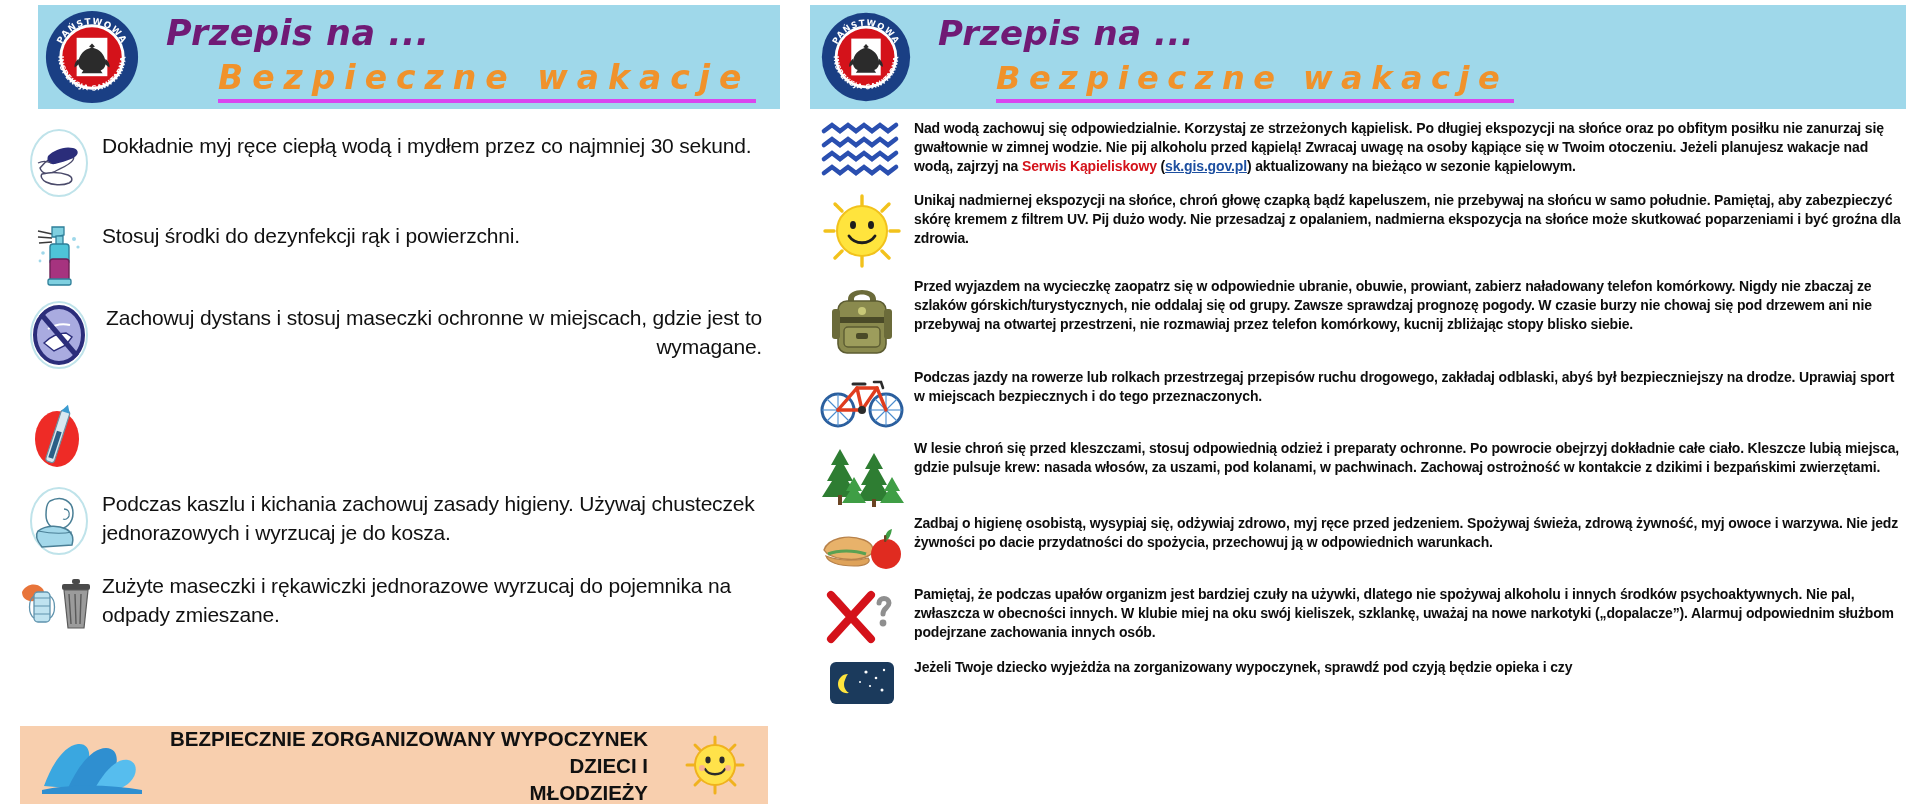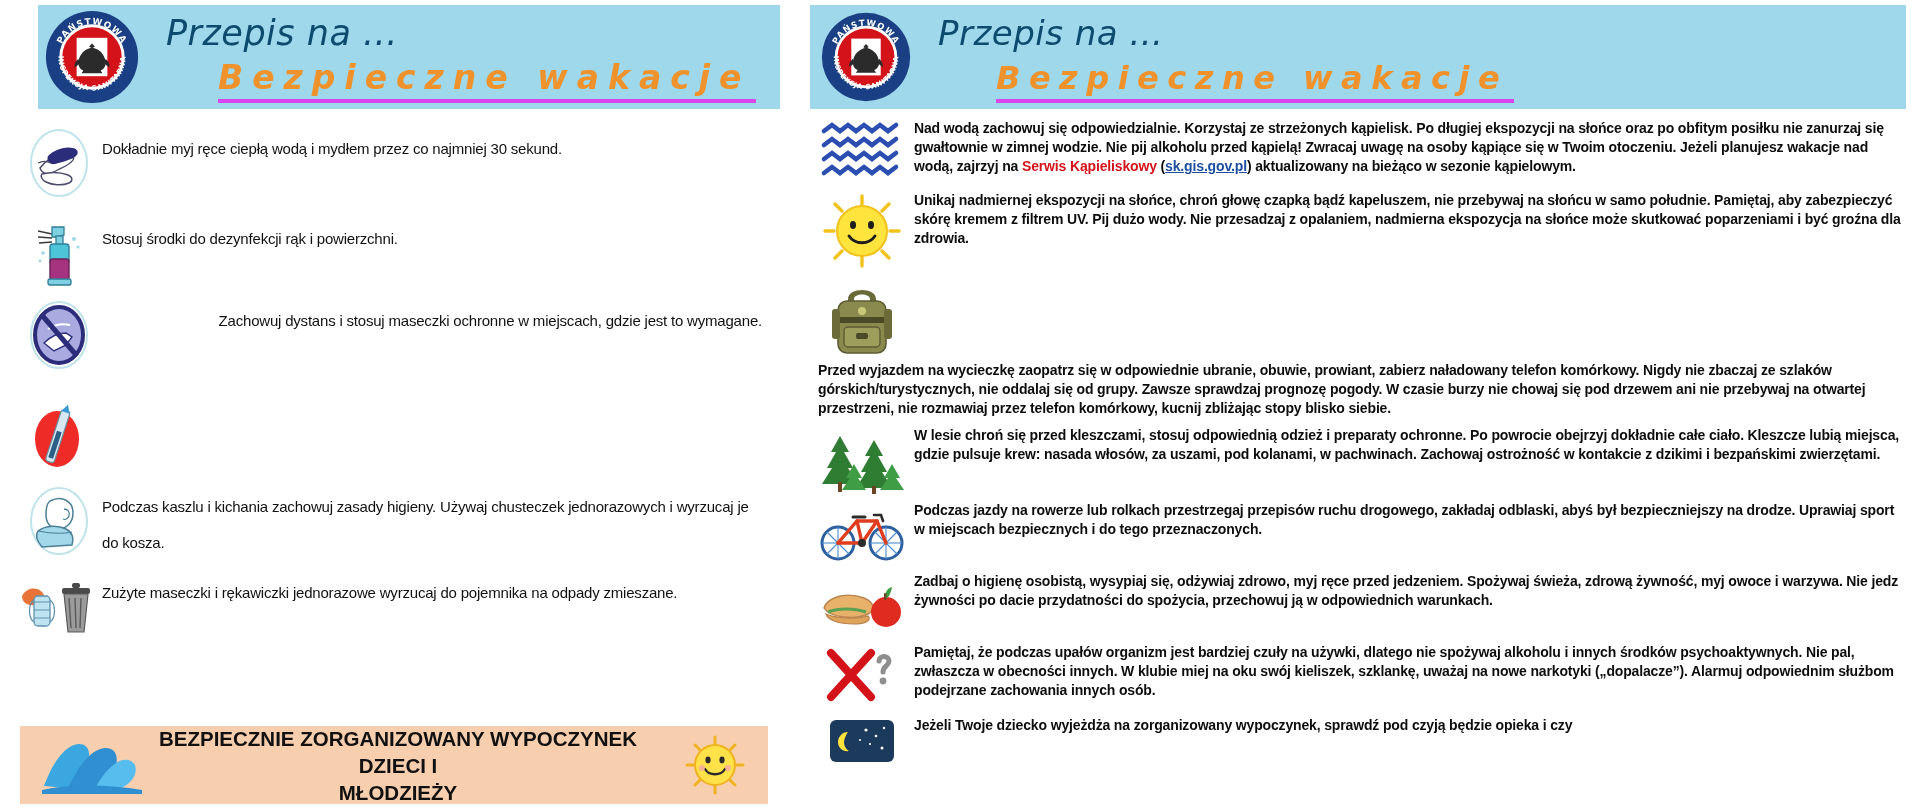--- a/index.html
+++ b/index.html
@@ -56,23 +56,23 @@
 
   .header-text {
     flex: 1 1 auto;
     padding-left: 26px;
     position: relative;
     height: 100%;
   }
   .title-main {
     font-family: "DejaVu Sans", sans-serif;
     font-size: 35px;
-    font-weight: 400;
+    font-weight: 700;
     font-style: italic;
-    color: #0c4a6e;
+    color: #701a75;
     letter-spacing: 0.5px;
     position: absolute;
     top: 8px; left: 26px;
     white-space: nowrap;
   }
   .panel-right .title-main { font-size: 34px; top: 8px; left: 26px;}
   .title-sub {
     font-family: "DejaVu Sans", sans-serif;
     font-size: 33px;
     font-weight: 700;
@@ -102,22 +102,22 @@
     flex: 0 0 auto;
     width: 78px;
     height: 72px;
     display: flex;
     align-items: center;
     justify-content: center;
   }
   .lrow .lt {
     flex: 1 1 auto;
     font-family: "Liberation Sans", sans-serif;
-    font-size: 15px;
-    line-height: 36px;
+    font-size: 21px;
+    line-height: 29px;
     color: #111111;
     padding-top: 4px;
     padding-left: 4px;
     letter-spacing: -0.2px;
   }
   .lrow.r1 { margin-bottom: 18px; margin-top: 10px;}
   .lrow.r2 { margin-bottom: 10px;}
   .lrow.r3 { margin-bottom: 30px; text-align: right;}
   .lrow.r4 { margin-bottom: 12px;}
   .lrow.r5 { margin-bottom: 10px; justify-content: space-between;}
@@ -129,21 +129,21 @@
     left: 20px; right: 20px;
     bottom: 6px;
     height: 78px;
     background: #f8cfae;
     display: flex;
     align-items: center;
   }
   .banner .wave-icon { flex: 0 0 auto; width: 110px; height: 62px; margin-left: 18px; }
   .banner .banner-text {
     flex: 1 1 auto;
-    text-align: center;
+    text-align: right;
     font-size: 20.5px;
     font-weight: 700;
     color: #111;
     line-height: 27px;
     padding-right: 120px;
     letter-spacing: 0px;
   }
   .banner .sun-icon { position: absolute; right: 22px; top: 9px; width: 62px; height: 60px;}
 
   
@@ -174,21 +174,21 @@
     padding-left: 4px;
     letter-spacing: -0.15px;
   }
   .lnk-red { color: #d4121a; font-weight: 700; }
   .lnk-blue { color: #1d4fa0; text-decoration: underline; font-weight: 700;}
   .rrow.clip { overflow: hidden; }
 
   
   .rrow.q1 { margin-bottom: 10px; }
   .rrow.q2 { margin-bottom: 8px; }
-  .rrow.q3 { margin-bottom: 7px; flex-direction: column; }
+  .rrow.q3 { margin-bottom: 7px; }
   .rrow.q4 { margin-bottom: 7px; }
   .rrow.q5 { margin-bottom: 9px; }
   .rrow.q6 { margin-bottom: 9px; }
   .rrow.q7 { margin-bottom: 7px; }
   .rrow.q8 { margin-bottom: 0px; }
 
   svg { display: block; }
 </style>
 </head>
 <body>
@@ -439,38 +439,20 @@
             <rect x="18" y="48" width="36" height="20" rx="4" fill="#9d9d5c" stroke="#5c5c32" stroke-width="1.4"></rect>
             <rect x="30" y="54" width="12" height="6" rx="2" fill="#4a4a28"></rect>
             <rect x="6" y="30" width="8" height="30" rx="3" fill="#6b6b3a"></rect>
             <rect x="58" y="30" width="8" height="30" rx="3" fill="#6b6b3a"></rect>
             <circle cx="36" cy="32" r="4" fill="#c8c878"></circle>
           </svg>
         </div>
         <div class="rt">Przed wyjazdem na wycieczkę zaopatrz się w odpowiednie ubranie, obuwie, prowiant, zabierz naładowany telefon komórkowy. Nigdy nie zbaczaj ze szlaków górskich/turystycznych, nie oddalaj się od grupy. Zawsze sprawdzaj prognozę pogody. W czasie burzy nie chowaj się pod drzewem ani nie przebywaj na otwartej przestrzeni, nie rozmawiaj przez telefon komórkowy, kucnij zbliżając stopy blisko siebie.</div>
       </div>
 
-      <div class="rrow q4">
-        <div class="ricon">
-          <svg width="88" height="66" viewBox="0 0 88 66">
-            <g fill="#2e7d32">
-              <path d="M14 56 L4 56 L14 40 L9 40 L18 24 L13 24 L22 8 L31 24 L26 24 L35 40 L30 40 L40 56 L30 56 z"></path>
-              <path d="M48 60 L38 60 L48 44 L43 44 L52 28 L47 28 L56 12 L65 28 L60 28 L69 44 L64 44 L74 60 L64 60 z"></path>
-            </g>
-            <g fill="#3f9e45">
-              <path d="M32 62 L24 62 L32 50 L28 50 L36 36 L44 50 L40 50 L48 62 L40 62 z"></path>
-              <path d="M70 62 L62 62 L70 50 L66 50 L74 36 L82 50 L78 50 L86 62 L78 62 z"></path>
-            </g>
-            <rect x="20" y="54" width="4" height="10" fill="#6b4423"></rect>
-            <rect x="54" y="58" width="4" height="8" fill="#6b4423"></rect>
-          </svg>
-        </div>
-        <div class="rt">W lesie chroń się przed kleszczami, stosuj odpowiednią odzież i preparaty ochronne. Po powrocie obejrzyj dokładnie całe ciało. Kleszcze lubią miejsca, gdzie pulsuje krew: nasada włosów, za uszami, pod kolanami, w pachwinach. Zachowaj ostrożność w kontakcie z dzikimi i bezpańskimi zwierzętami.</div>
-      </div>
-
       <div class="rrow q5">
         <div class="ricon">
           <svg width="86" height="60" viewBox="0 0 86 60">
             <circle cx="19" cy="40" r="16" fill="none" stroke="#2b5f9e" stroke-width="3"></circle>
             <circle cx="67" cy="40" r="16" fill="none" stroke="#2b5f9e" stroke-width="3"></circle>
             <g stroke="#4a8ccf" stroke-width="1.1">
               <line x1="19" y1="24" x2="19" y2="56"></line>
                 <line x1="3" y1="40" x2="35" y2="40"></line>
               <line x1="8" y1="29" x2="30" y2="51"></line>
                 <line x1="30" y1="29" x2="8" y2="51"></line>
@@ -485,20 +467,38 @@
               <path d="M43 40 L58 18"></path>
             </g>
             <path d="M34 14 L46 14" stroke="#2b2b2b" stroke-width="3" stroke-linecap="round"></path>
             <path d="M55 12 L62 12 L64 18" stroke="#2b2b2b" stroke-width="2.6" fill="none" stroke-linecap="round"></path>
             <circle cx="43" cy="40" r="4" fill="#2b2b2b"></circle>
           </svg>
         </div>
         <div class="rt">Podczas jazdy na rowerze lub rolkach przestrzegaj przepisów ruchu drogowego, zakładaj odblaski, abyś był bezpieczniejszy na drodze. Uprawiaj sport w miejscach bezpiecznych i do tego przeznaczonych.</div>
       </div>
 
+      <div class="rrow q4">
+        <div class="ricon">
+          <svg width="88" height="66" viewBox="0 0 88 66">
+            <g fill="#2e7d32">
+              <path d="M14 56 L4 56 L14 40 L9 40 L18 24 L13 24 L22 8 L31 24 L26 24 L35 40 L30 40 L40 56 L30 56 z"></path>
+              <path d="M48 60 L38 60 L48 44 L43 44 L52 28 L47 28 L56 12 L65 28 L60 28 L69 44 L64 44 L74 60 L64 60 z"></path>
+            </g>
+            <g fill="#3f9e45">
+              <path d="M32 62 L24 62 L32 50 L28 50 L36 36 L44 50 L40 50 L48 62 L40 62 z"></path>
+              <path d="M70 62 L62 62 L70 50 L66 50 L74 36 L82 50 L78 50 L86 62 L78 62 z"></path>
+            </g>
+            <rect x="20" y="54" width="4" height="10" fill="#6b4423"></rect>
+            <rect x="54" y="58" width="4" height="8" fill="#6b4423"></rect>
+          </svg>
+        </div>
+        <div class="rt">W lesie chroń się przed kleszczami, stosuj odpowiednią odzież i preparaty ochronne. Po powrocie obejrzyj dokładnie całe ciało. Kleszcze lubią miejsca, gdzie pulsuje krew: nasada włosów, za uszami, pod kolanami, w pachwinach. Zachowaj ostrożność w kontakcie z dzikimi i bezpańskimi zwierzętami.</div>
+      </div>
+
       <div class="rrow q6">
         <div class="ricon">
           <svg width="84" height="60" viewBox="0 0 84 60">
             <path d="M4 34 C8 22 28 18 44 24 C54 28 56 36 48 40 C36 46 10 44 4 34z" fill="#e8b26a" stroke="#b8824a" stroke-width="1.4"></path>
             <path d="M8 38 C18 34 34 34 46 38" fill="none" stroke="#5aa152" stroke-width="3"></path>
             <path d="M6 40 C16 44 34 46 48 42 C52 46 46 50 34 50 C18 50 8 46 6 40z" fill="#dfa35a" stroke="#b8824a" stroke-width="1.2"></path>
             <circle cx="66" cy="38" r="15" fill="#e02b20"></circle>
             <path d="M66 24 C64 18 68 14 72 13 C71 19 69 23 66 25z" fill="#3f9e45"></path>
             <rect x="64" y="19" width="2.4" height="7" rx="1" fill="#6b4423"></rect>
           </svg>

